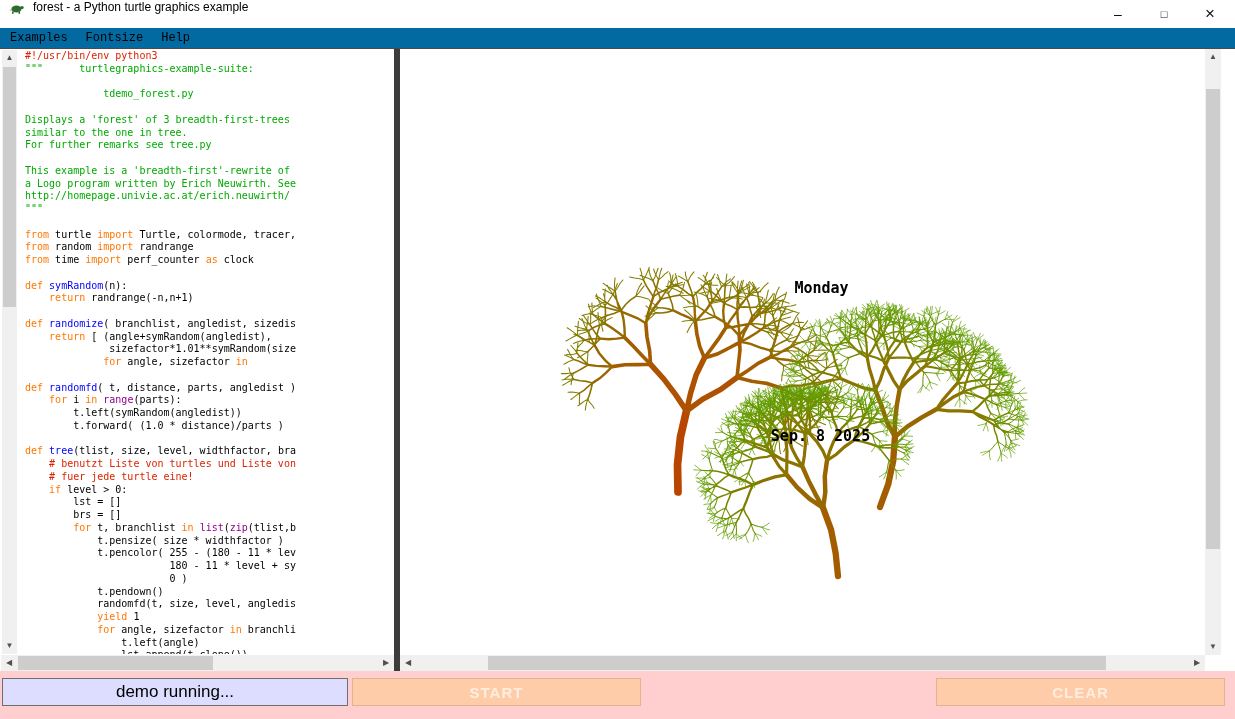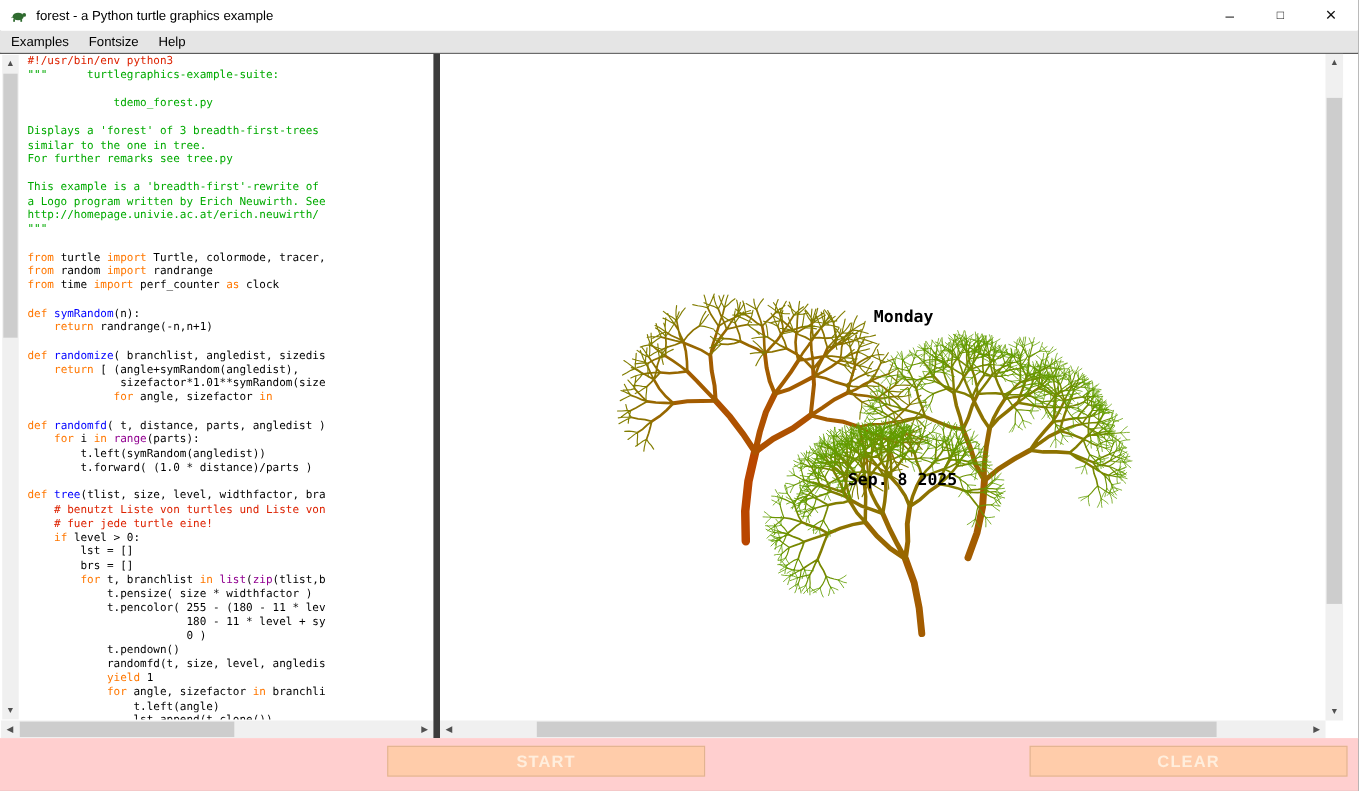--- a/index.html
+++ b/index.html
@@ -3,31 +3,31 @@
 <meta charset="utf-8">
 <style>
   * { margin:0; padding:0; box-sizing:border-box; }
   html,body { width:1235px; height:719px; overflow:hidden; background:#8a8a8a;
               font-family:"Liberation Sans", sans-serif; }
   .window { position:relative; width:1235px; height:719px; background:#ffffff;
             box-shadow: inset 0 0 0 1px #8f8f8f; overflow:hidden; }
 
   
   .titlebar { position:absolute; left:0; top:0; width:100%; height:28px; background:#fff;
-              display:flex; align-items:center; }
+              display:flex; align-items:flex-start; }
   .app-icon { margin-left:9px; width:16px; height:16px; flex:0 0 auto; }
   .title-text { margin-left:8px; font-size:12px; color:#000; white-space:nowrap; }
   .win-controls { position:absolute; right:2px; top:0; height:28px; display:flex; }
   .win-btn { width:46px; height:28px; display:flex; align-items:center; justify-content:center;
              color:#111; cursor:default; }
   .glyph-min { font-size:14px; } .glyph-max { font-size:11px; } .glyph-close { font-size:17px; }
 
   
-  .menubar { position:absolute; left:0; top:28px; width:100%; height:20px; background:#e5e5e5;
-             display:flex; align-items:center; font-size:12px; color:#000; }
+  .menubar { position:absolute; left:0; top:28px; width:100%; height:20px; background:#0369a1;
+             display:flex; align-items:center; font-size:12px; color:#000;font-family:Liberation Mono, monospace; }
   .menu-item { padding:2px 9px 3px 9px; }
   .menu-item:first-child { padding-left:10px; }
 
   
   .content { position:absolute; left:0; top:48px; width:1235px; height:624px; background:#fff; }
   .sep-line { position:absolute; left:0; top:0; width:100%; height:1px; background:#4a4a4a; }
 
   
   .code-text { position:absolute; left:25px; top:2px; width:368px; height:604px; overflow:hidden;
                background:#fff; font-family:"DejaVu Sans Mono", monospace; font-size:10px;
@@ -171,17 +171,18 @@
     </div>
 
     <div class="scrollbar" id="canvas-hscroll">
       <div class="sb-arrow left">◀</div>
       <div class="sb-thumb"></div>
       <div class="sb-arrow right">▶</div>
     </div>
   </div>
 
   <div class="bottombar">
+    <div class="status-label">demo running...</div>
     <button type="button" class="demo-btn btn-disabled" id="btn-start">START</button>
     <button type="button" class="demo-btn btn-disabled" id="btn-clear">CLEAR</button>
   </div>
 
 </div>
 
 </body></html>

